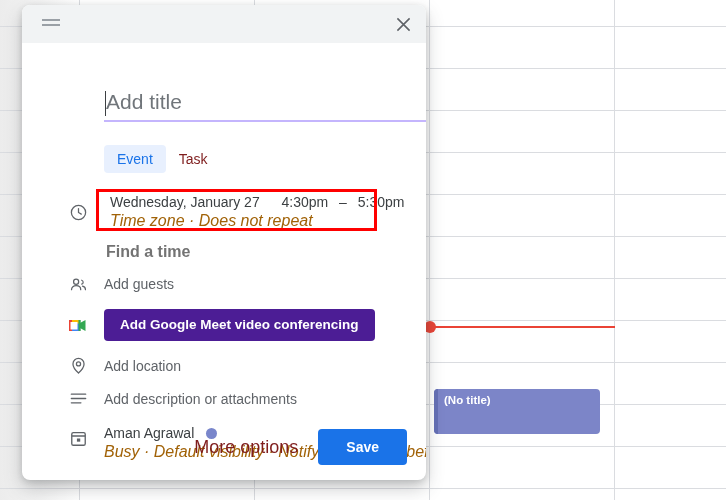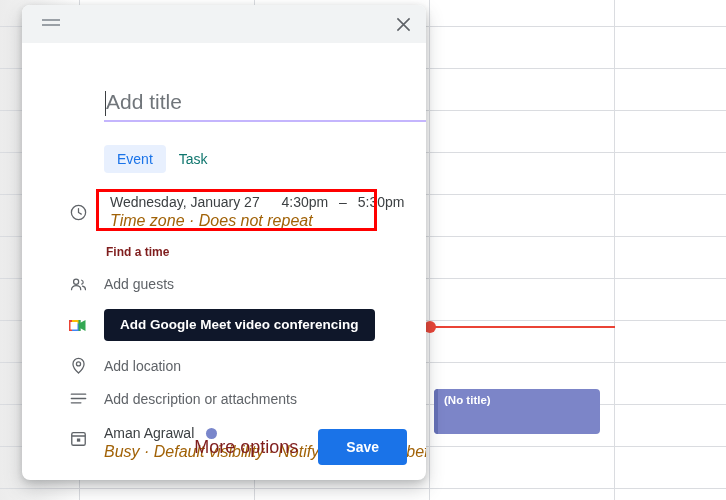--- a/index.html
+++ b/index.html
@@ -185,21 +185,21 @@
     left: 82px;
     top: 102px;
     display: flex;
     align-items: center;
   }
   .type-tab {
     font-size: 14px;
     line-height: 14px;
     padding: 7px 13px;
     border-radius: 4px;
-    color: #0f766e;
+    color: #7f1d1d;
     cursor: pointer;
     white-space: nowrap;
   }
   .type-tab.active {
     background: #e8f0fe;
     color: #1a73e8;
   }
   .row-icon {
     position: absolute;
     left: 46px;
@@ -250,33 +250,33 @@
     white-space: nowrap;
   }
   .dt-sep { display: inline-block; width: 14px; }
   .dt-dash { display: inline-block; padding: 0 7px; }
 
   
   #find-a-time {
     position: absolute;
     left: 84px;
     top: 200px;
-    font-size: 12px;
+    font-size: 16px;
     line-height: 18px;
-    color: #7f1d1d;
+    color: #737373;
     font-weight: bold;
     cursor: pointer;
   }
 
   
   #meet-button {
     position: absolute;
     left: 82px;
     top: 266px;
-    background: #0f172a;
+    background: #4c1d95;
     color: #ffffff;
     border: none;
     border-radius: 4px;
     font-family: "Liberation Sans", sans-serif;
     font-size: 13.5px;
     font-weight: bold;
     padding: 0 16px;
     height: 32px;
     line-height: 32px;
     cursor: pointer;

